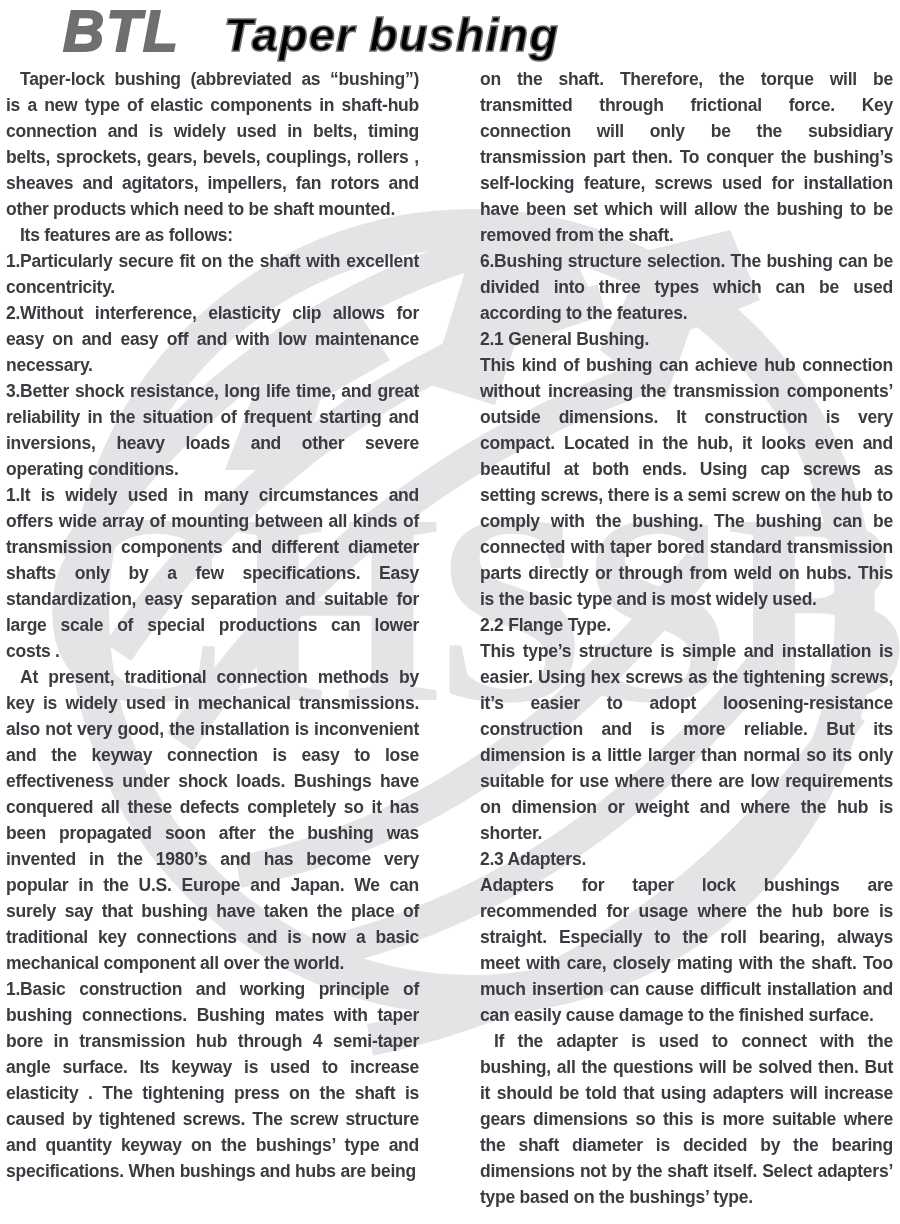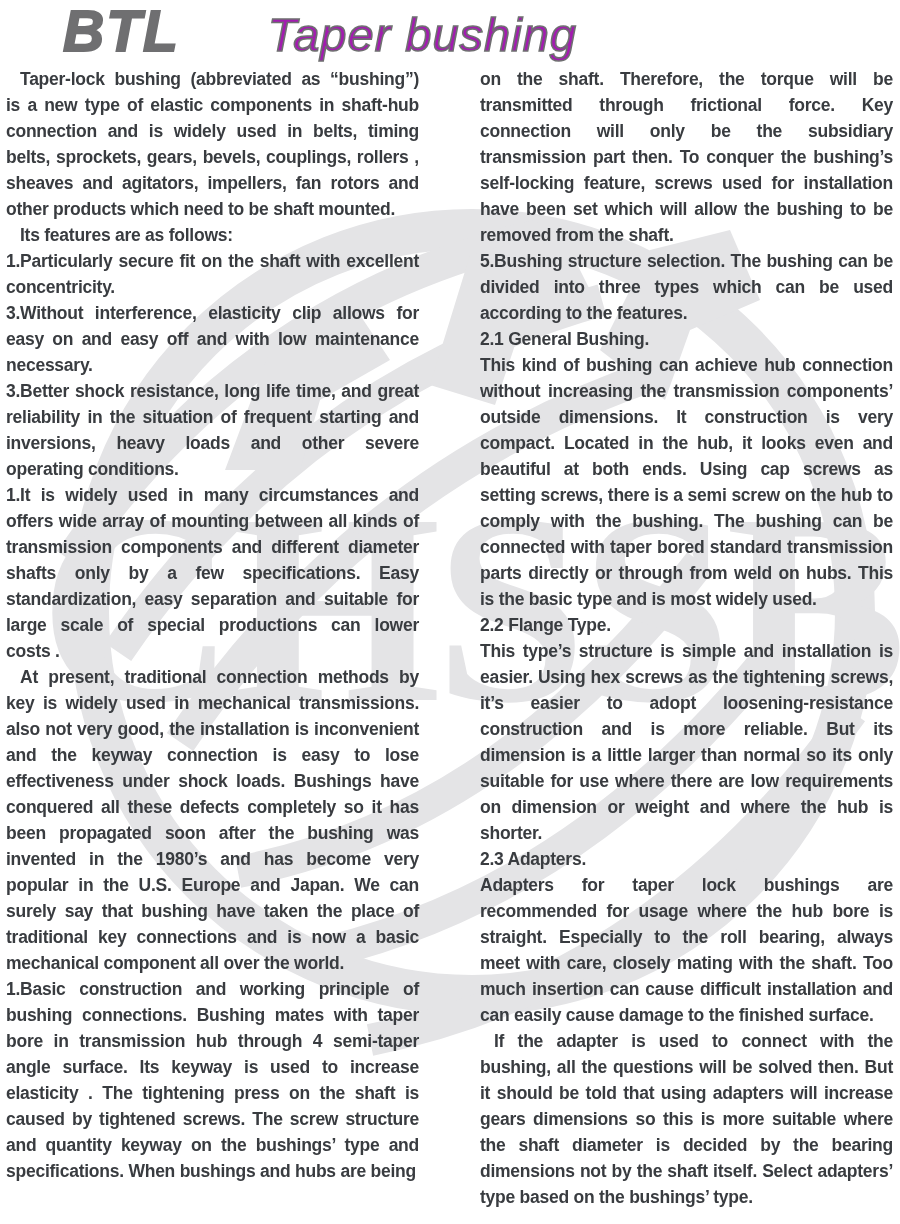--- a/index.html
+++ b/index.html
@@ -5,21 +5,21 @@
   html,body{margin:0;padding:0;}
   body{width:900px;height:1224px;overflow:hidden;background:#ffffff;}
   .page{position:relative;width:900px;height:1224px;background:#ffffff;font-family:"Liberation Sans","DejaVu Sans",sans-serif;}
 
   
   .watermark{position:absolute;left:0;top:0;width:900px;height:1224px;z-index:0;}
 
   
   .titlebar{position:absolute;top:-2px;left:63px;height:66px;display:flex;align-items:baseline;gap:44px;z-index:2;}
   .brand{font-size:57px;font-style:italic;font-weight:bold;color:#6f6f71;-webkit-text-stroke:2px #6f6f71;letter-spacing:2px;}
-  .product{font-size:47px;font-style:italic;font-weight:normal;color:#a21caf;-webkit-text-stroke:1.6px #6f6f71;letter-spacing:1px;margin-left:44px;}
+  .product{font-size:47px;font-style:italic;font-weight:bold;color:#000000;-webkit-text-stroke:1.6px #6f6f71;letter-spacing:1px;}
 
   
   .columns{position:absolute;top:66px;left:6px;width:887px;display:flex;gap:61px;z-index:1;justify-content:center;}
   .col{width:413px;font-size:17.5px;font-weight:bold;color:#393c40;line-height:26px;letter-spacing:-0.25px;}
   .para{margin:0;}
   .line{text-align:justify;text-align-last:justify;min-height:26px;white-space:nowrap;}
   .line{white-space:normal;}
   .line.last{text-align-last:left;}
   .line.indent{text-indent:14px;}
 </style>
@@ -65,21 +65,21 @@
           <div class="line last">other products which need to be shaft mounted.</div>
         </div>
         <div class="para">
           <div class="line last indent">Its features are as follows:</div>
         </div>
         <div class="para">
           <div class="line">1.Particularly secure fit on the shaft with excellent</div>
           <div class="line last">concentricity.</div>
         </div>
         <div class="para">
-          <div class="line">3.Without interference, elasticity clip allows for</div>
+          <div class="line">2.Without interference, elasticity clip allows for</div>
           <div class="line">easy on and easy off and with low maintenance</div>
           <div class="line last">necessary.</div>
         </div>
         <div class="para">
           <div class="line">3.Better shock resistance, long life time, and great</div>
           <div class="line">reliability in the situation of frequent starting and</div>
           <div class="line">inversions, heavy loads and other severe</div>
           <div class="line last">operating conditions.</div>
         </div>
         <div class="para">
@@ -120,21 +120,21 @@
         <div class="para">
           <div class="line">on the shaft. Therefore, the torque will be</div>
           <div class="line">transmitted through frictional force. Key</div>
           <div class="line">connection will only be the subsidiary</div>
           <div class="line">transmission part then. To conquer the bushing’s</div>
           <div class="line">self-locking feature, screws used for installation</div>
           <div class="line">have been set which will allow the bushing to be</div>
           <div class="line last">removed from the shaft.</div>
         </div>
         <div class="para">
-          <div class="line">5.Bushing structure selection. The bushing can be</div>
+          <div class="line">6.Bushing structure selection. The bushing can be</div>
           <div class="line">divided into three types which can be used</div>
           <div class="line last">according to the features.</div>
         </div>
         <div class="para">
           <div class="line last">2.1 General Bushing.</div>
         </div>
         <div class="para">
           <div class="line">This kind of bushing can achieve hub connection</div>
           <div class="line">without increasing the transmission components’</div>
           <div class="line">outside dimensions. It construction is very</div>

